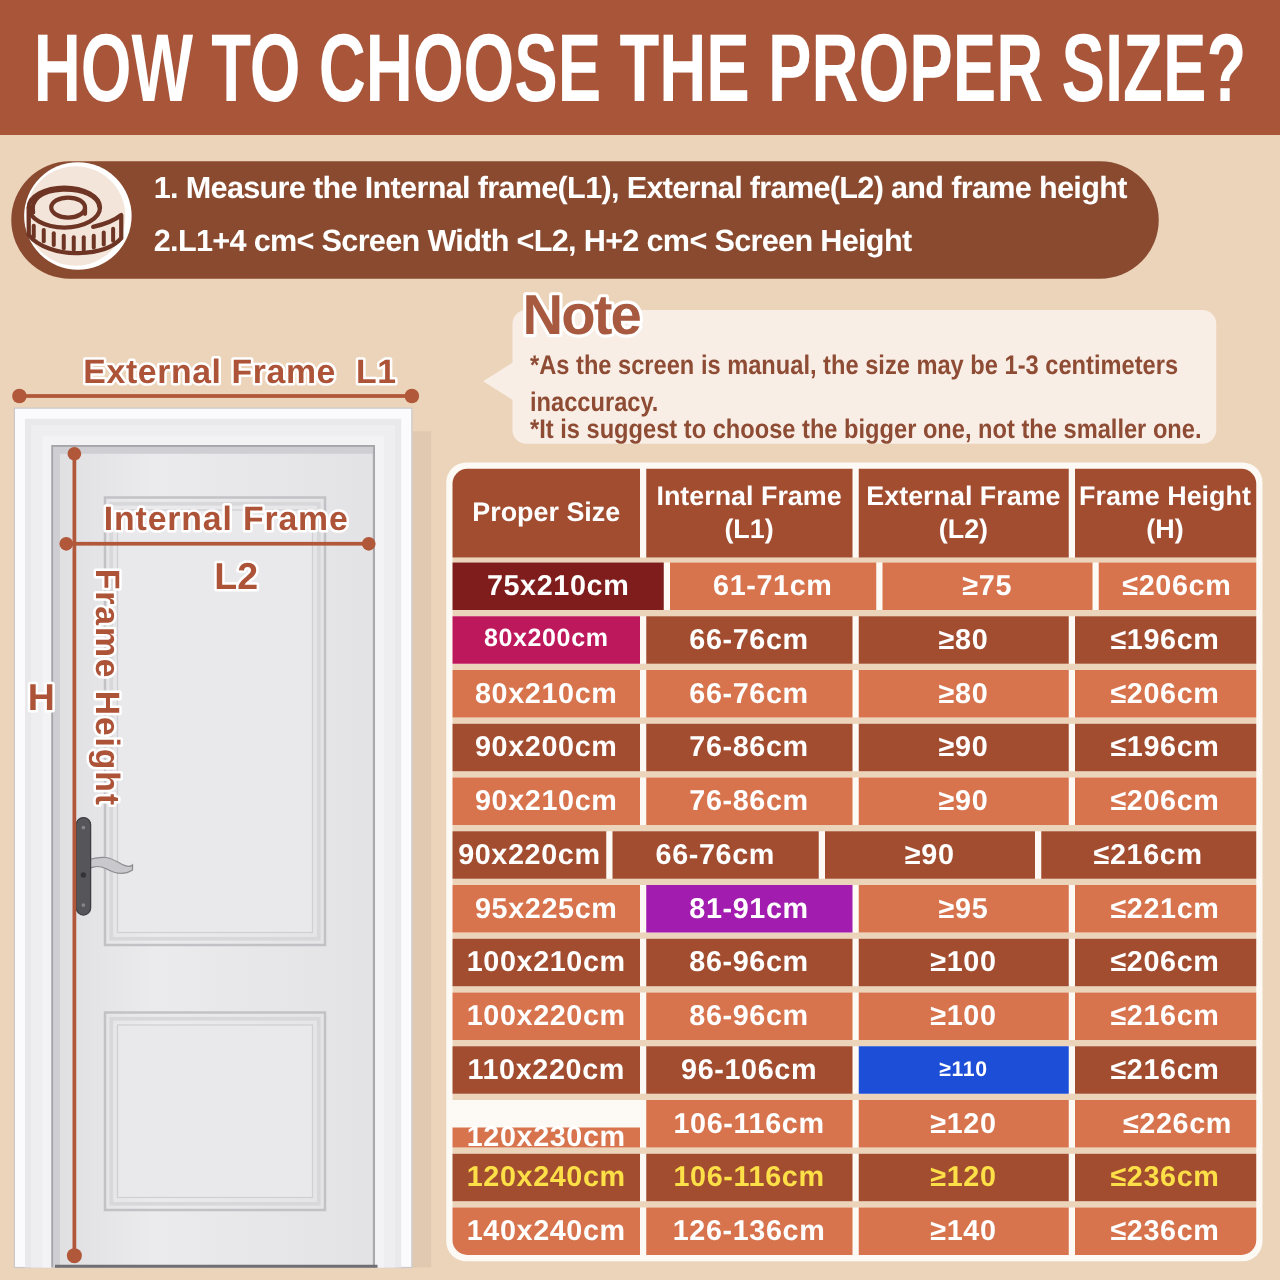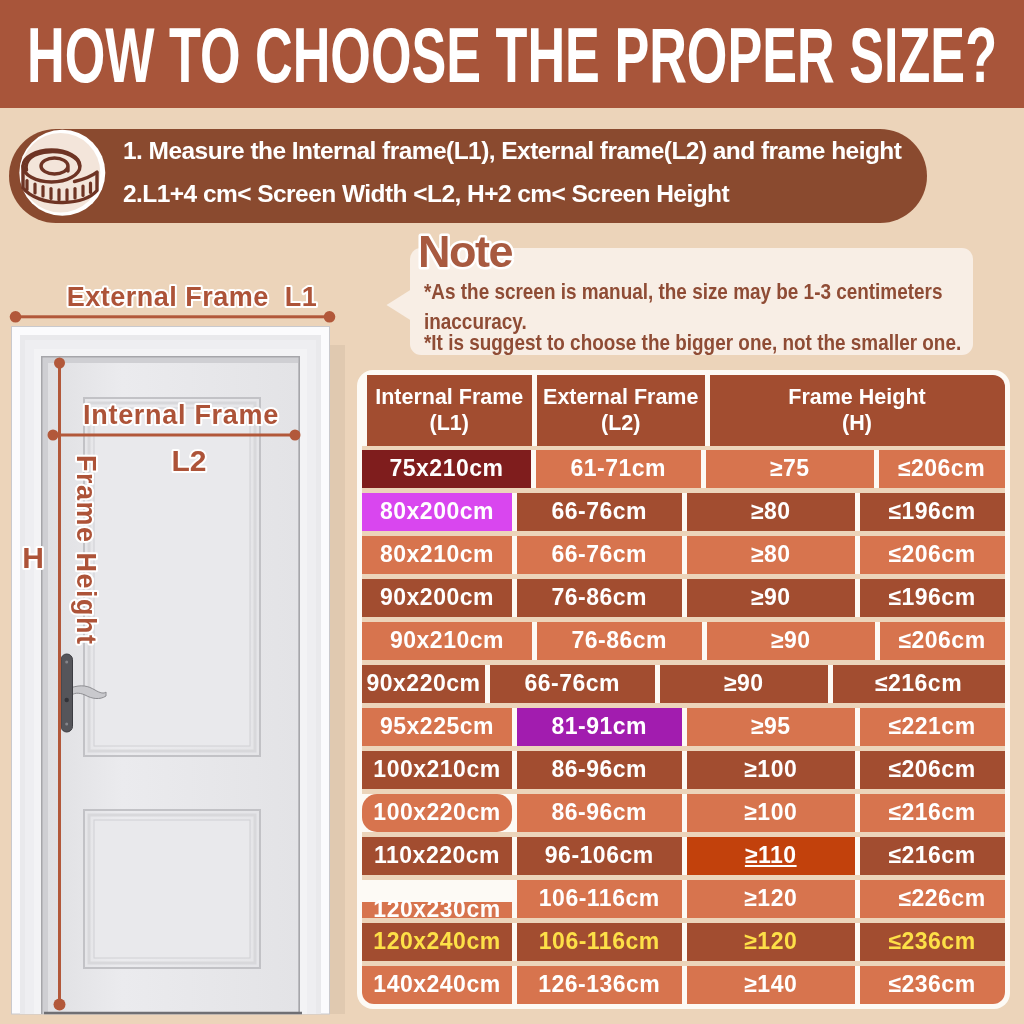--- a/index.html
+++ b/index.html
@@ -57,20 +57,21 @@
 <div class="abs b" style="left:424px;top:281.3px;font-size:21.5px;line-height:23.5px;color:#8f4c35;transform:scaleX(0.88);transform-origin:0 0;white-space:nowrap;">*As the screen is manual, the size may be 1-3 centimeters</div>
 
 <div class="abs b" style="left:424px;top:311.2px;font-size:21.5px;line-height:23.5px;color:#8f4c35;transform:scaleX(0.88);transform-origin:0 0;white-space:nowrap;">inaccuracy.</div>
 
 <div class="abs b" style="left:424px;top:332.2px;font-size:21.5px;line-height:23.5px;color:#8f4c35;transform:scaleX(0.88);transform-origin:0 0;white-space:nowrap;">*It is suggest to choose the bigger one, not the smaller one.</div>
 
 <div class="abs" style="left:357px;top:370px;width:652.5px;height:639px;background:#fdfaf5;border-radius:16px;padding:5px;box-sizing:border-box;">
 
   <div style="display:flex;height:70.5px;color:#fff;text-align:center;">
 
+    <div class="b" style="width:150px;background:#a24d30;border-radius:12px 0 0 0;display:flex;align-items:center;justify-content:center;font-size:21.5px;">Proper Size</div>
     <div style="width:4.5px;"></div>
 
     <div class="b" style="width:165.5px;background:#a24d30;display:flex;align-items:center;justify-content:center;font-size:21.5px;line-height:26px;">Internal Frame<br>(L1)</div>
     <div style="width:4.5px;"></div>
 
     <div class="b" style="width:168.5px;background:#a24d30;display:flex;align-items:center;justify-content:center;font-size:21.5px;line-height:26px;">External Frame<br>(L2)</div>
     <div style="width:4.5px;"></div>
 
     <div class="b" style="flex:1;background:#a24d30;border-radius:0 12px 0 0;display:flex;align-items:center;justify-content:center;font-size:21.5px;line-height:26px;">Frame Height<br>(H)</div>
   </div>
@@ -83,21 +84,21 @@
     <div class="b" style="width:165.5px;background:#d7744e;display:flex;align-items:center;justify-content:center;font-size:23px;letter-spacing:0.5px;">61-71cm</div>
     <div style="width:4.5px;"></div>
     <div class="b" style="width:168.5px;background:#d7744e;display:flex;align-items:center;justify-content:center;font-size:23px;letter-spacing:0.5px;">≥75</div>
     <div style="width:4.5px;"></div>
     <div class="b" style="flex:1;background:#d7744e;display:flex;align-items:center;justify-content:center;font-size:23px;letter-spacing:0.5px;">≤206cm</div>
   </div>
 
   <div style="height:5.5px;background:#ecd4ba;"></div>
 
   <div style="display:flex;height:37.5px;color:#fff;text-align:center;">
-    <div class="b" style="width:150px;background:#d946ef;display:flex;align-items:center;justify-content:center;font-size:23px;letter-spacing:0.5px;">80x200cm</div>
+    <div class="b" style="width:150px;background:#be185d;display:flex;align-items:center;justify-content:center;font-size:20px;letter-spacing:0.5px;">80x200cm</div>
     <div style="width:4.5px;"></div>
     <div class="b" style="width:165.5px;background:#a24d30;display:flex;align-items:center;justify-content:center;font-size:23px;letter-spacing:0.5px;">66-76cm</div>
     <div style="width:4.5px;"></div>
     <div class="b" style="width:168.5px;background:#a24d30;display:flex;align-items:center;justify-content:center;font-size:23px;letter-spacing:0.5px;">≥80</div>
     <div style="width:4.5px;"></div>
     <div class="b" style="flex:1;background:#a24d30;display:flex;align-items:center;justify-content:center;font-size:23px;letter-spacing:0.5px;">≤196cm</div>
   </div>
 
   <div style="height:5.5px;background:#ecd4ba;"></div>
 
@@ -119,21 +120,21 @@
     <div class="b" style="width:165.5px;background:#a24d30;display:flex;align-items:center;justify-content:center;font-size:23px;letter-spacing:0.5px;">76-86cm</div>
     <div style="width:4.5px;"></div>
     <div class="b" style="width:168.5px;background:#a24d30;display:flex;align-items:center;justify-content:center;font-size:23px;letter-spacing:0.5px;">≥90</div>
     <div style="width:4.5px;"></div>
     <div class="b" style="flex:1;background:#a24d30;display:flex;align-items:center;justify-content:center;font-size:23px;letter-spacing:0.5px;">≤196cm</div>
   </div>
 
   <div style="height:5.5px;background:#ecd4ba;"></div>
 
   <div style="display:flex;height:37.5px;color:#fff;text-align:center;">
-    <div class="b" style="width:170px;background:#d7744e;display:flex;align-items:center;justify-content:center;font-size:23px;letter-spacing:0.5px;">90x210cm</div>
+    <div class="b" style="width:150px;background:#d7744e;display:flex;align-items:center;justify-content:center;font-size:23px;letter-spacing:0.5px;">90x210cm</div>
     <div style="width:4.5px;"></div>
     <div class="b" style="width:165.5px;background:#d7744e;display:flex;align-items:center;justify-content:center;font-size:23px;letter-spacing:0.5px;">76-86cm</div>
     <div style="width:4.5px;"></div>
     <div class="b" style="width:168.5px;background:#d7744e;display:flex;align-items:center;justify-content:center;font-size:23px;letter-spacing:0.5px;">≥90</div>
     <div style="width:4.5px;"></div>
     <div class="b" style="flex:1;background:#d7744e;display:flex;align-items:center;justify-content:center;font-size:23px;letter-spacing:0.5px;">≤206cm</div>
   </div>
 
   <div style="height:5.5px;background:#ecd4ba;"></div>
 
@@ -167,37 +168,37 @@
     <div class="b" style="width:165.5px;background:#a24d30;display:flex;align-items:center;justify-content:center;font-size:23px;letter-spacing:0.5px;">86-96cm</div>
     <div style="width:4.5px;"></div>
     <div class="b" style="width:168.5px;background:#a24d30;display:flex;align-items:center;justify-content:center;font-size:23px;letter-spacing:0.5px;">≥100</div>
     <div style="width:4.5px;"></div>
     <div class="b" style="flex:1;background:#a24d30;display:flex;align-items:center;justify-content:center;font-size:23px;letter-spacing:0.5px;">≤206cm</div>
   </div>
 
   <div style="height:5.5px;background:#ecd4ba;"></div>
 
   <div style="display:flex;height:37.5px;color:#fff;text-align:center;">
-    <div class="b" style="width:150px;background:#d7744e;display:flex;align-items:center;justify-content:center;font-size:23px;letter-spacing:0.5px;border-radius:15px;">100x220cm</div>
+    <div class="b" style="width:150px;background:#d7744e;display:flex;align-items:center;justify-content:center;font-size:23px;letter-spacing:0.5px;">100x220cm</div>
     <div style="width:4.5px;"></div>
     <div class="b" style="width:165.5px;background:#d7744e;display:flex;align-items:center;justify-content:center;font-size:23px;letter-spacing:0.5px;">86-96cm</div>
     <div style="width:4.5px;"></div>
     <div class="b" style="width:168.5px;background:#d7744e;display:flex;align-items:center;justify-content:center;font-size:23px;letter-spacing:0.5px;">≥100</div>
     <div style="width:4.5px;"></div>
     <div class="b" style="flex:1;background:#d7744e;display:flex;align-items:center;justify-content:center;font-size:23px;letter-spacing:0.5px;">≤216cm</div>
   </div>
 
   <div style="height:5.5px;background:#ecd4ba;"></div>
 
   <div style="display:flex;height:37.5px;color:#fff;text-align:center;">
     <div class="b" style="width:150px;background:#a24d30;display:flex;align-items:center;justify-content:center;font-size:23px;letter-spacing:0.5px;">110x220cm</div>
     <div style="width:4.5px;"></div>
     <div class="b" style="width:165.5px;background:#a24d30;display:flex;align-items:center;justify-content:center;font-size:23px;letter-spacing:0.5px;">96-106cm</div>
     <div style="width:4.5px;"></div>
-    <div class="b" style="width:168.5px;background:#c2410c;display:flex;align-items:center;justify-content:center;font-size:23px;letter-spacing:0.5px;text-decoration:underline;">≥110</div>
+    <div class="b" style="width:168.5px;background:#1d4ed8;display:flex;align-items:center;justify-content:center;font-size:17px;letter-spacing:0.5px;">≥110</div>
     <div style="width:4.5px;"></div>
     <div class="b" style="flex:1;background:#a24d30;display:flex;align-items:center;justify-content:center;font-size:23px;letter-spacing:0.5px;">≤216cm</div>
   </div>
 
   <div style="height:5.5px;background:#ecd4ba;"></div>
 
   <div style="display:flex;height:37.5px;color:#fff;text-align:center;">
     <div class="b" style="width:150px;background:#d7744e;display:flex;align-items:center;justify-content:center;font-size:23px;letter-spacing:0.5px;margin-top:22px;">120x230cm</div>
     <div style="width:4.5px;"></div>
     <div class="b" style="width:165.5px;background:#d7744e;display:flex;align-items:center;justify-content:center;font-size:23px;letter-spacing:0.5px;">106-116cm</div>

